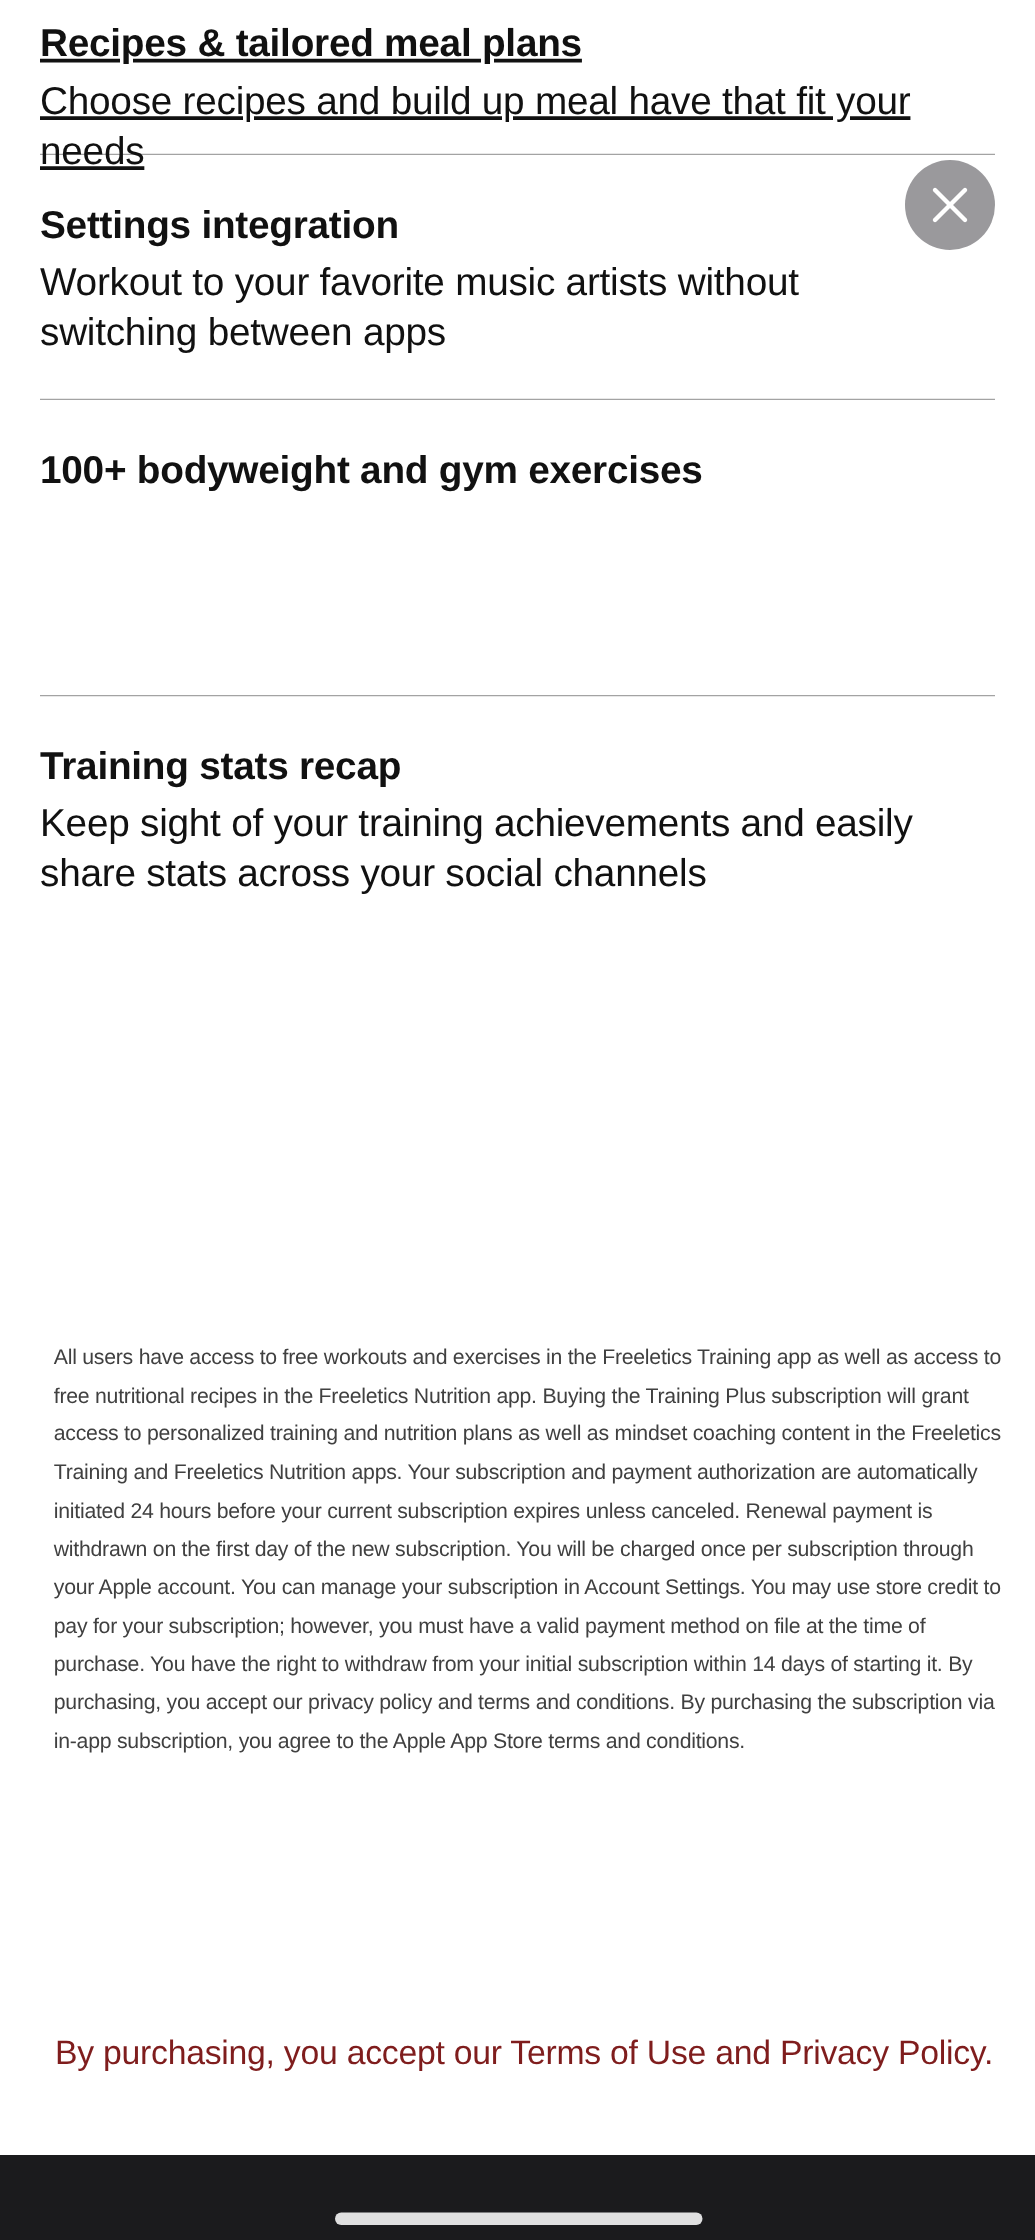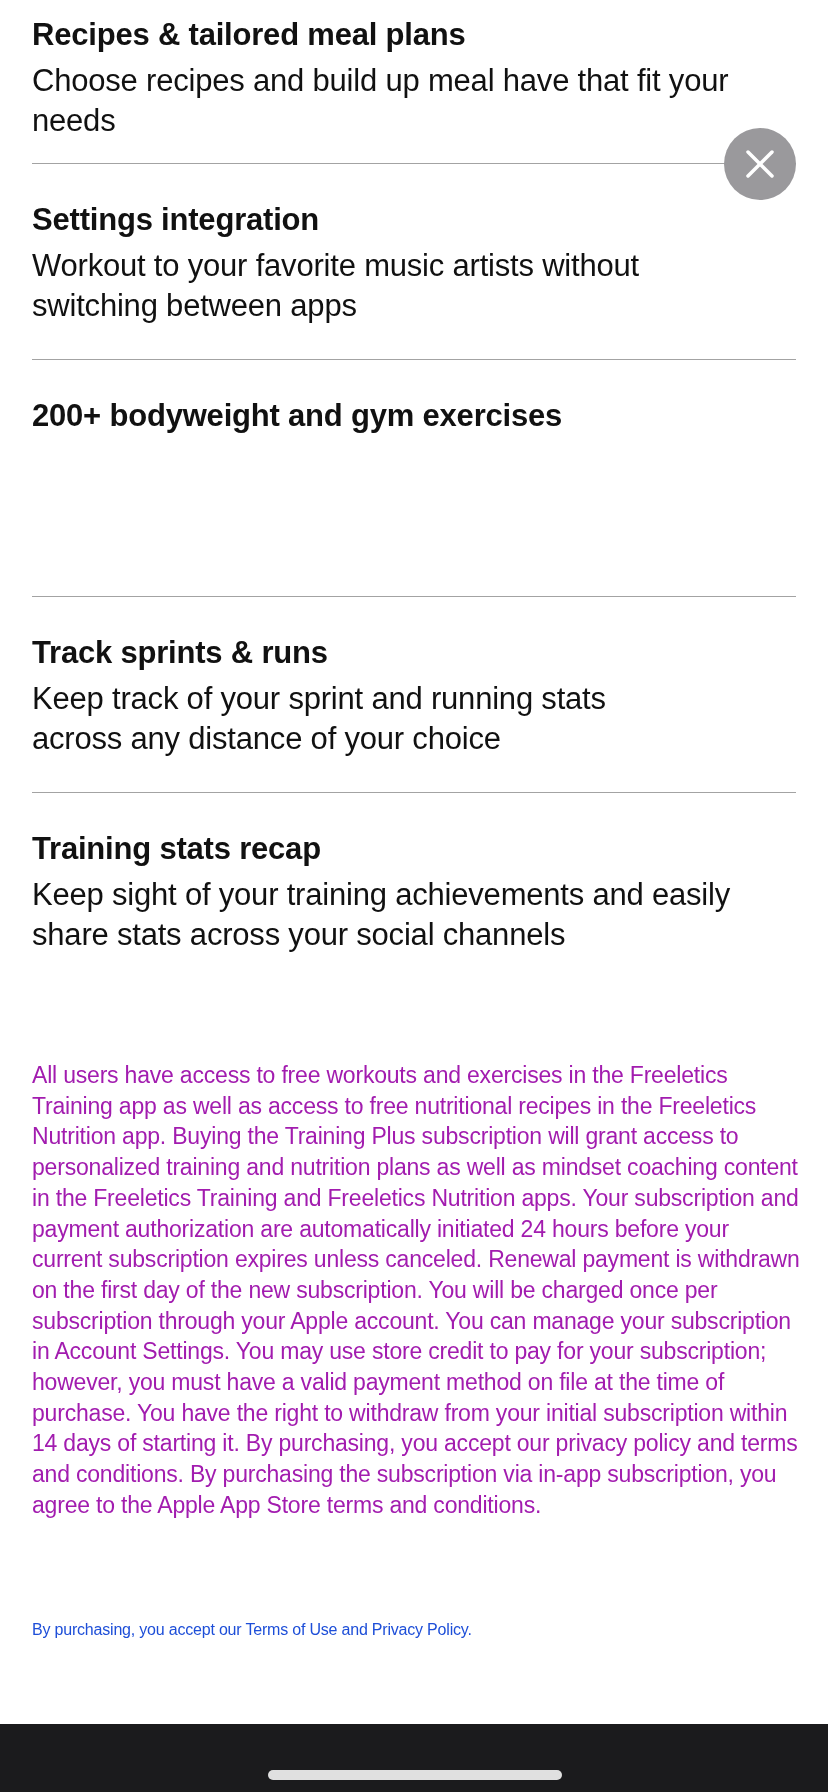--- a/index.html
+++ b/index.html
@@ -20,55 +20,51 @@
     font-size: 31px; font-weight: 400; line-height: 40px;
     margin: 8px 0 0 0; letter-spacing: -0.2px;
   } 
   .close-btn {
     position: absolute; left: 724px; top: 128px; width: 72px; height: 72px;
     border-radius: 50%; background: #9a999c; border: none; padding: 0;
     display: flex; align-items: center; justify-content: center; cursor: pointer;
   }
   .legal {
     position: absolute; left: 32px; top: 1060px; width: 770px;
-    font-size: 23px; line-height: 30.7px; color: #a21caf; margin: 0;
+    font-size: 17px; line-height: 30.7px; color: #404040; margin: 11px;
     letter-spacing: -0.2px;
   }
   .legal-footer {
     position: absolute; left: 32px; top: 1615px; width: 770px;
-    font-size: 16px; line-height: 30px; color: #1d4ed8; margin: 0;
+    font-size: 27px; line-height: 30px; color: #7f1d1d; margin: 12px;
     letter-spacing: -0.2px;
   }
   .home-area {
     position: absolute; left: 0; top: 1724px; width: 828px; height: 68px;
     background: #1b1b1d;
   }
   .home-indicator {
     position: absolute; left: 268px; top: 46px; width: 294px; height: 10px;
     border-radius: 5px; background: #e0e0e0;
   }
 </style>
 </head>
 <body>
 
 <div class="features">
-  <div class="feature" style="padding-top:17px; height:164px; box-sizing:border-box;">
+  <div class="feature" style="padding-top:17px; height:124px; box-sizing:border-box;text-decoration:underline;">
     <h3 class="feature-title">Recipes &amp; tailored meal plans</h3>
     <p class="feature-desc" style="width:700px;">Choose recipes and build up meal have that fit your needs</p>
   </div>
   <div class="feature" style="padding-top:38px; height:196px; box-sizing:border-box;">
     <h3 class="feature-title">Settings integration</h3>
     <p class="feature-desc" style="width:700px;">Workout to your favorite music artists without switching between apps</p>
   </div>
   <div class="feature" style="padding-top:38px; height:237px; box-sizing:border-box;">
-    <h3 class="feature-title">200+ bodyweight and gym exercises</h3>
-  </div>
-  <div class="feature" style="padding-top:38px; height:196px; box-sizing:border-box;">
-    <h3 class="feature-title">Track sprints &amp; runs</h3>
-    <p class="feature-desc" style="width:660px;">Keep track of your sprint and running stats across any distance of your choice</p>
+    <h3 class="feature-title">100+ bodyweight and gym exercises</h3>
   </div>
   <div class="feature" style="padding-top:38px; box-sizing:border-box;">
     <h3 class="feature-title">Training stats recap</h3>
     <p class="feature-desc" style="width:700px;">Keep sight of your training achievements and easily share stats across your social channels</p>
   </div>
 </div>
 
 <button class="close-btn" aria-label="Close">
   <svg width="30" height="30" viewBox="0 0 30 30">
     <line x1="3" y1="3" x2="27" y2="27" stroke="#ffffff" stroke-width="3.5" stroke-linecap="round"></line>

